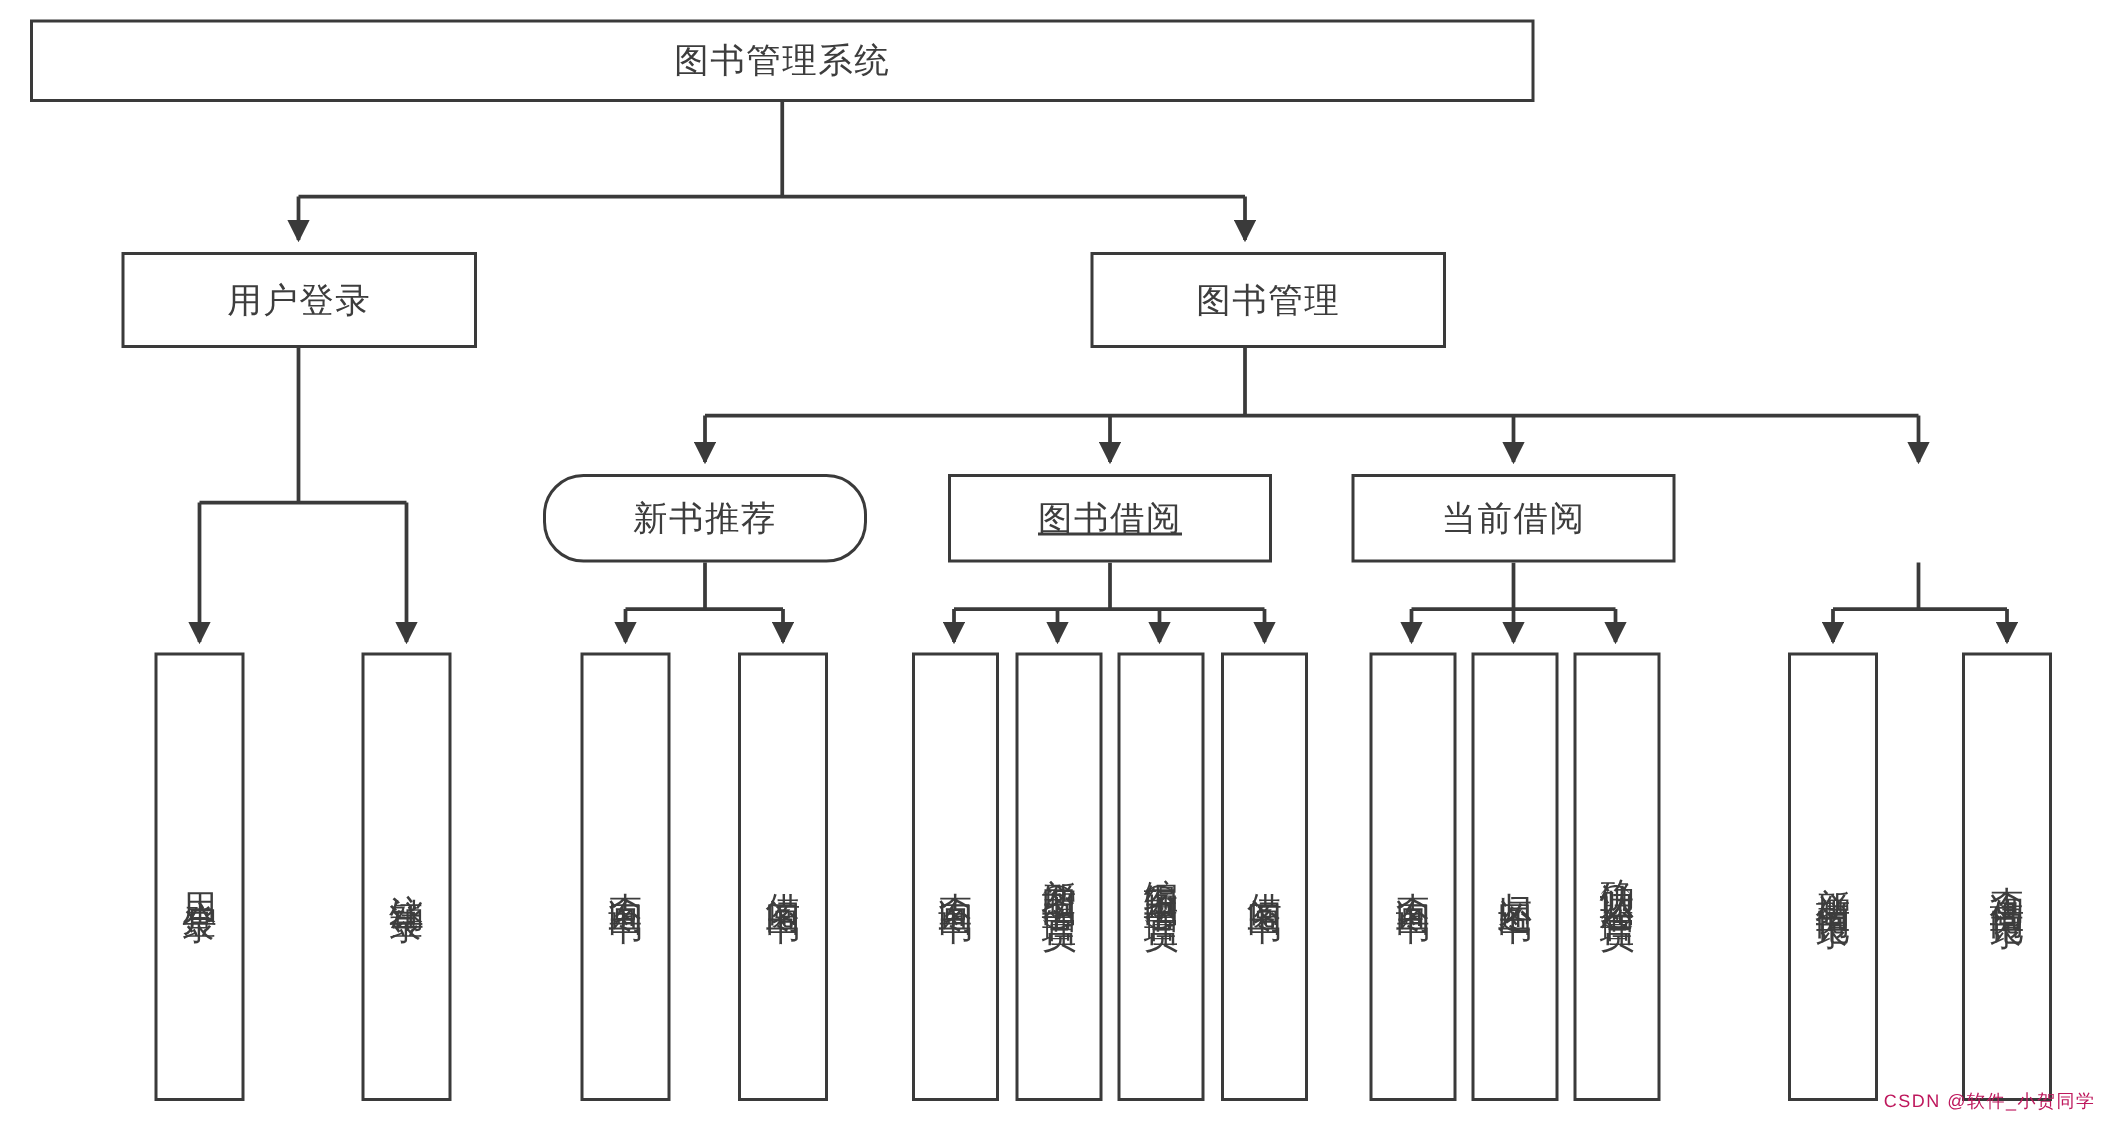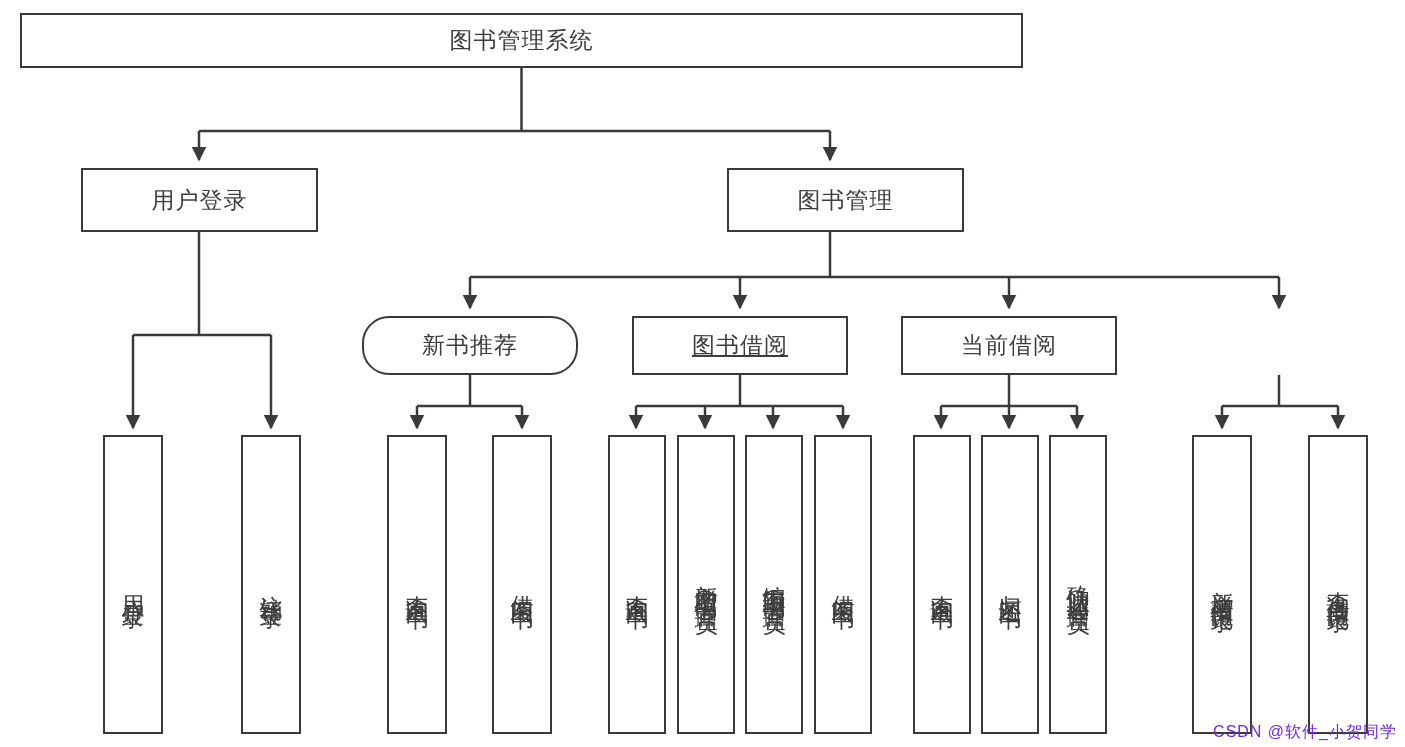--- a/index.html
+++ b/index.html
@@ -42,22 +42,22 @@
     writing-mode:vertical-rl;
     text-orientation:upright;
     line-height:1.0;
     text-align:center;
     letter-spacing:4px;
   }
   .watermark{
     position:absolute;
     right:8px;
     bottom:4px;
-    font-size:16px;
-    color:#6d28d9;
+    font-size:12px;
+    color:#be185d;
     letter-spacing:1px;
     z-index:5;
     white-space:nowrap;
   }
 </style>
 </head>
 <body>
 
 <div id="diagram">
 

